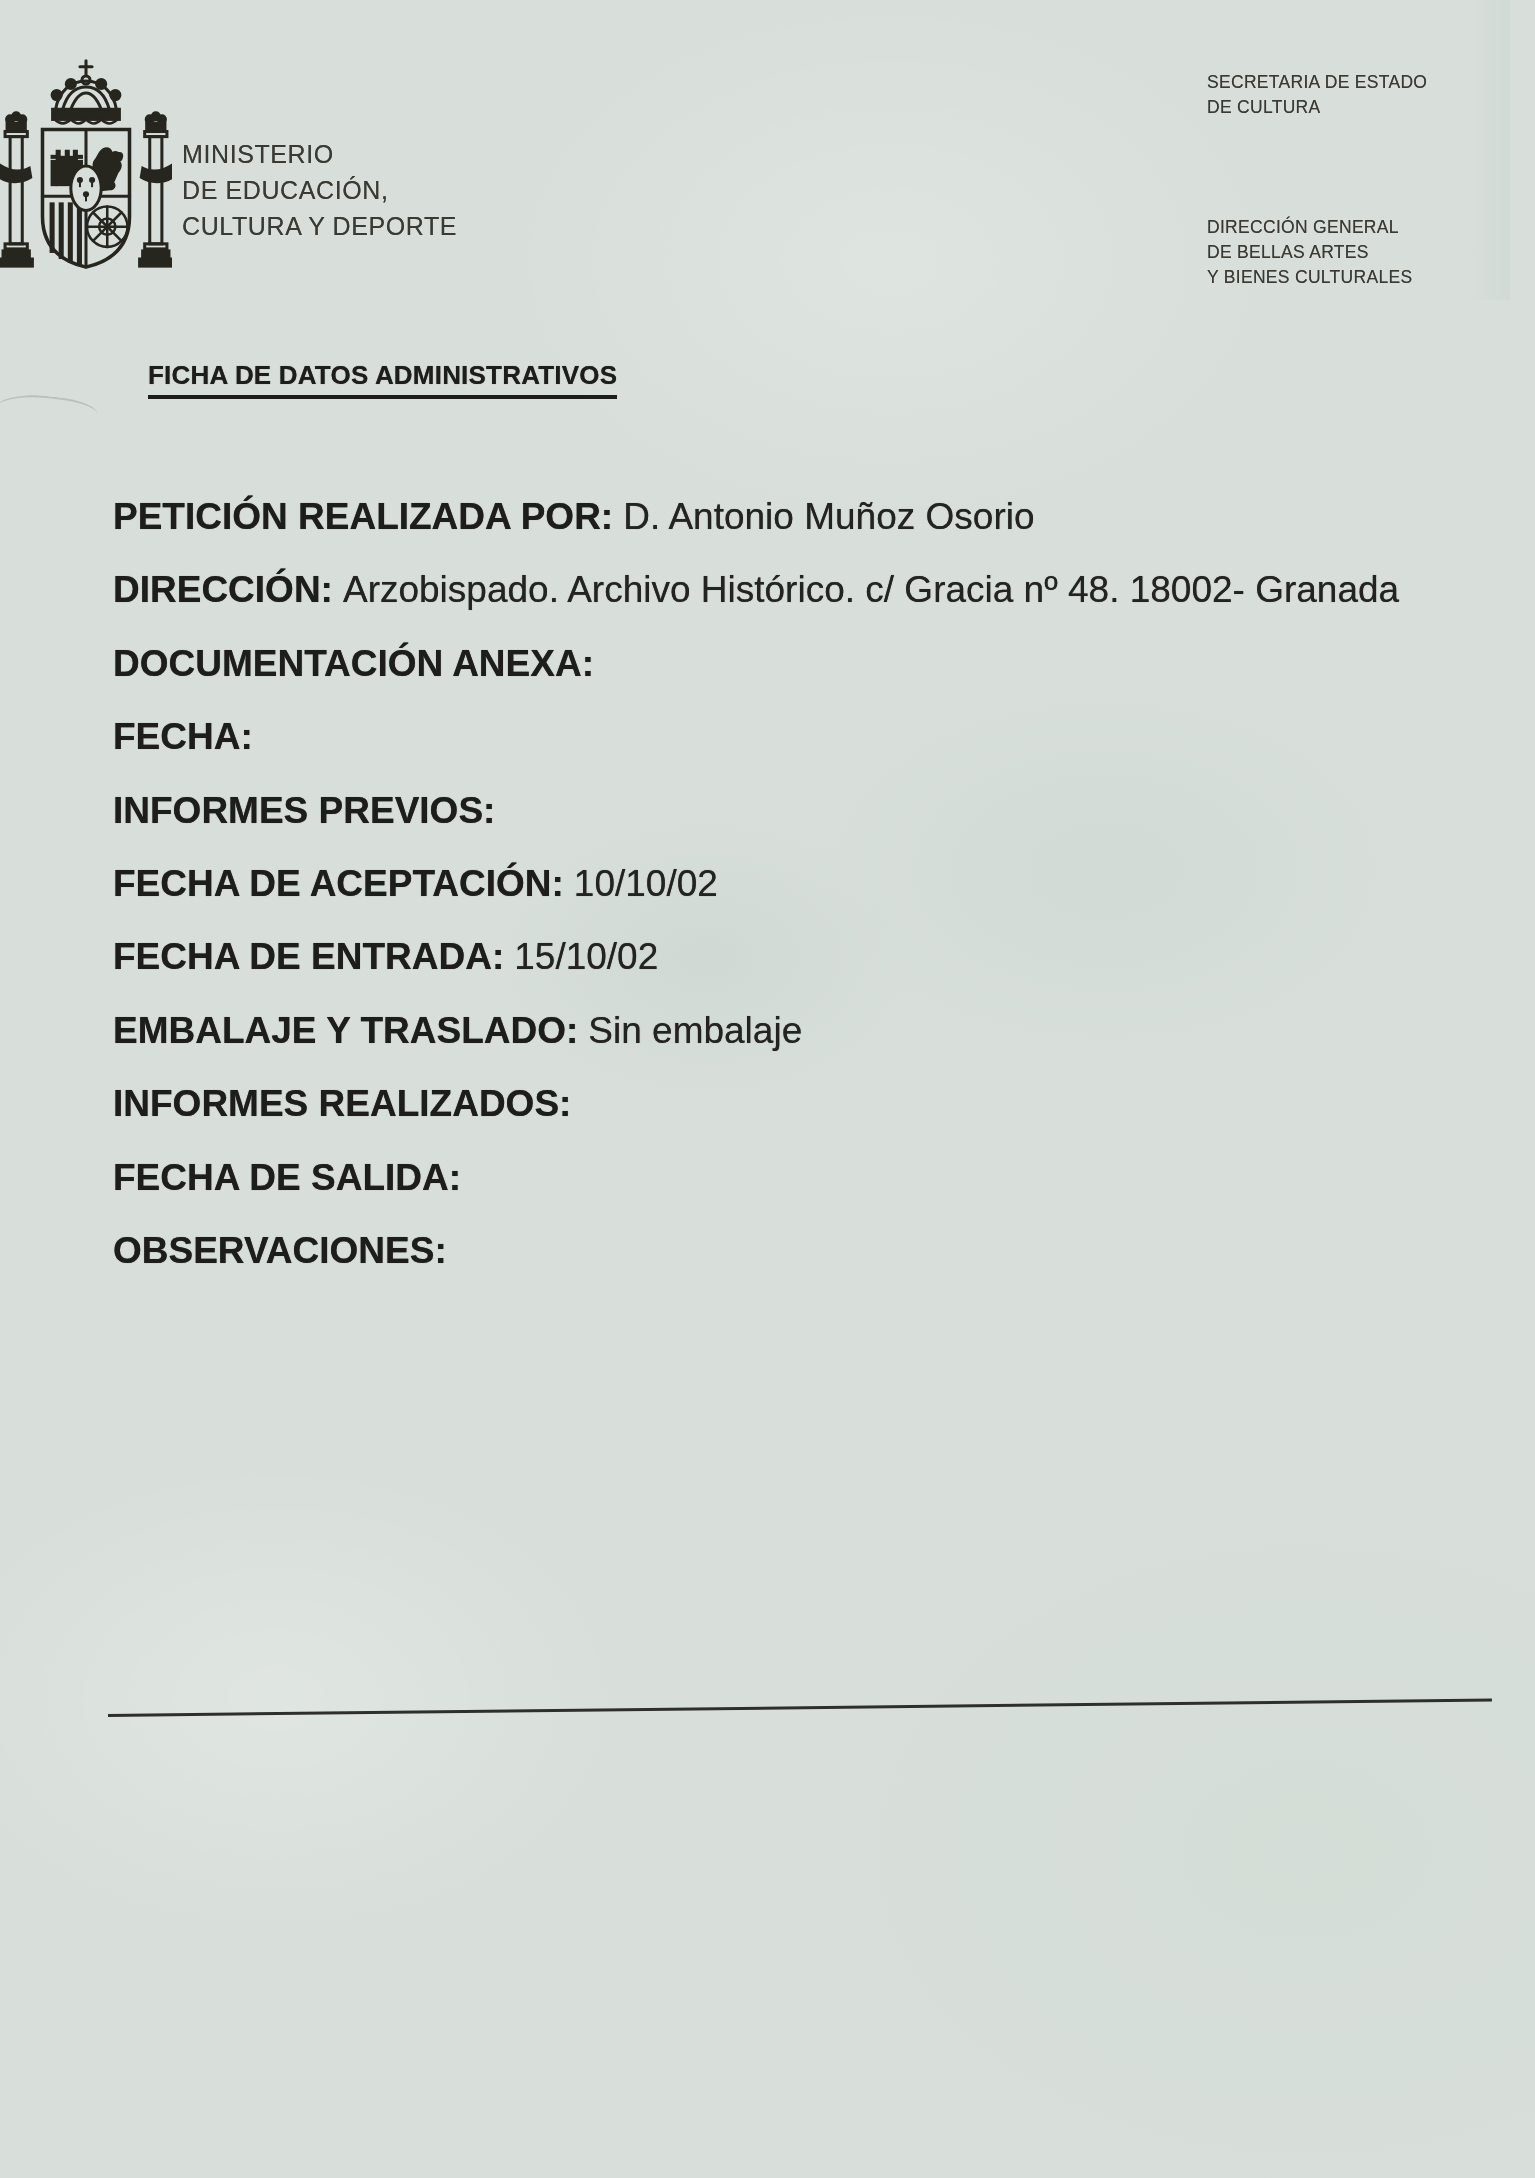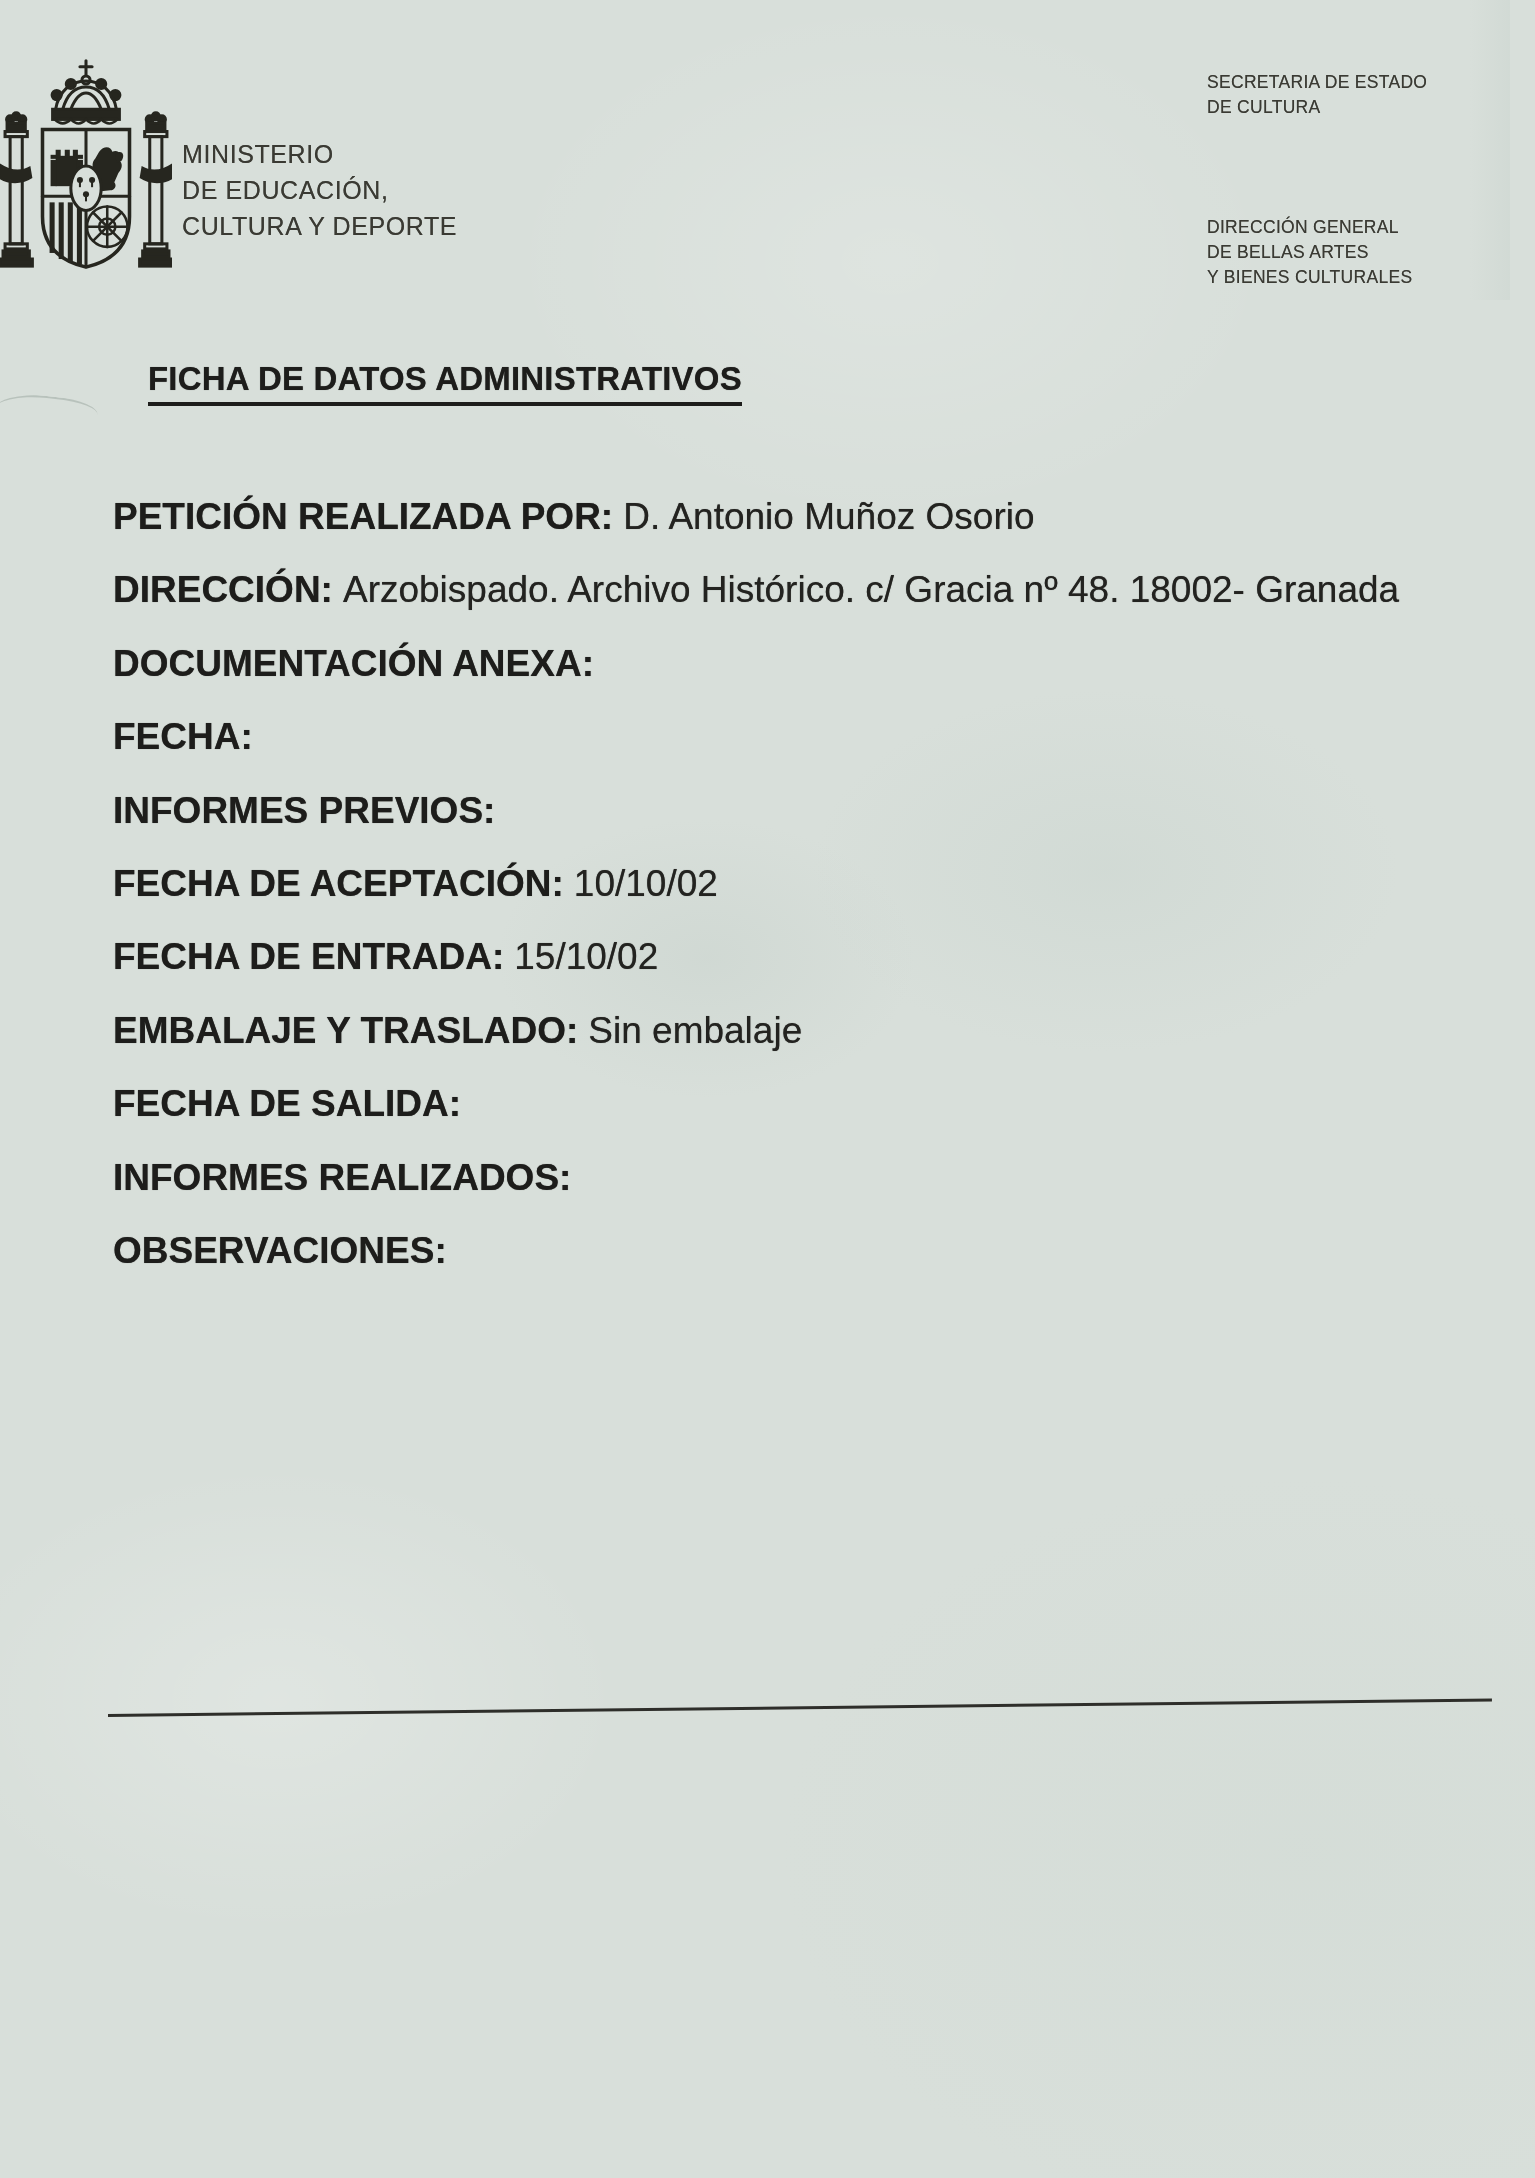--- a/index.html
+++ b/index.html
@@ -33,21 +33,21 @@
     position:absolute; left:1207px;
     font-size:17.5px; line-height:25px; letter-spacing:0.3px;
     color:#3a3a33;
     text-shadow:0 0 0.5px rgba(58,58,51,0.65);
   }
   .dept.block1 { top:70px; }
   .dept.block2 { top:183px;margin-top:32px; }
   
   .doc-title {
     position:absolute; left:148px; top:360px;
-    font-size:33px; font-weight:bold; letter-spacing:0.2px;
+    font-size:26px; font-weight:bold; letter-spacing:0.2px;
     color:#1d1d1b;
     border-bottom:4px solid #1d1d1b;
     padding-bottom:4px;
     display:inline-block;
     text-shadow:0 0 0.7px rgba(29,29,27,0.8);
   }
   
   .fields {
     position:absolute; left:113px; top:496px; width:1340px;
   }
@@ -210,24 +210,24 @@
     <div class="row">
       <span class="label">FECHA DE ACEPTACIÓN:</span><span class="value">10/10/02</span>
     </div>
     <div class="row">
       <span class="label">FECHA DE ENTRADA:</span><span class="value">15/10/02</span>
     </div>
     <div class="row">
       <span class="label">EMBALAJE Y TRASLADO:</span><span class="value">Sin embalaje</span>
     </div>
     <div class="row">
+      <span class="label">INFORMES REALIZADOS:</span><span class="value"></span>
+    </div>
+    <div class="row">
       <span class="label">FECHA DE SALIDA:</span><span class="value"></span>
-    </div>
-    <div class="row">
-      <span class="label">INFORMES REALIZADOS:</span><span class="value"></span>
     </div>
     <div class="row">
       <span class="label">OBSERVACIONES:</span><span class="value"></span>
     </div>
   </div>
 
   <div class="bottom-rule"></div>
 
   <div class="crease"></div>
   <div class="crease2"></div>

